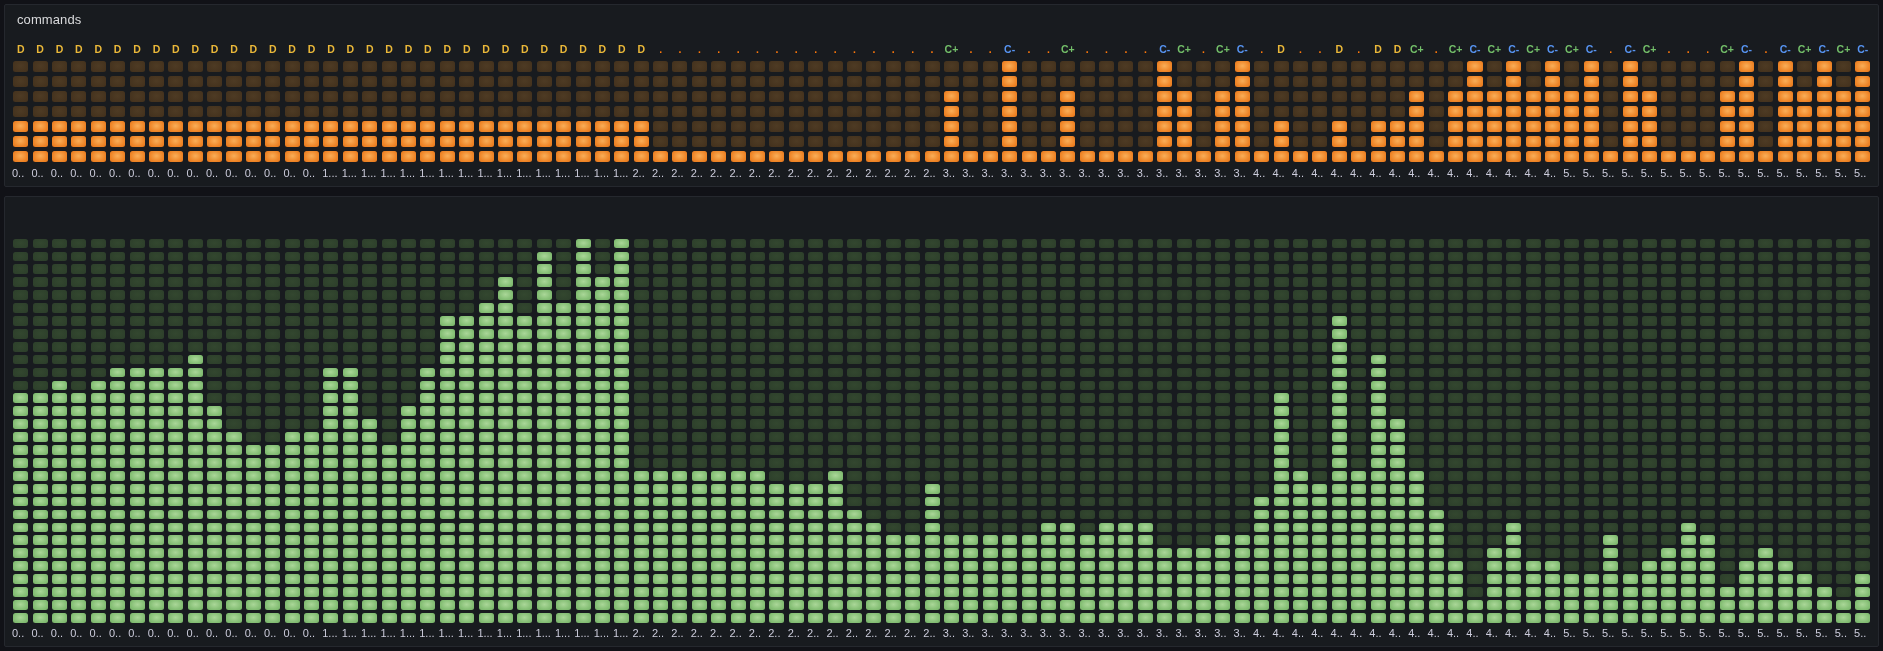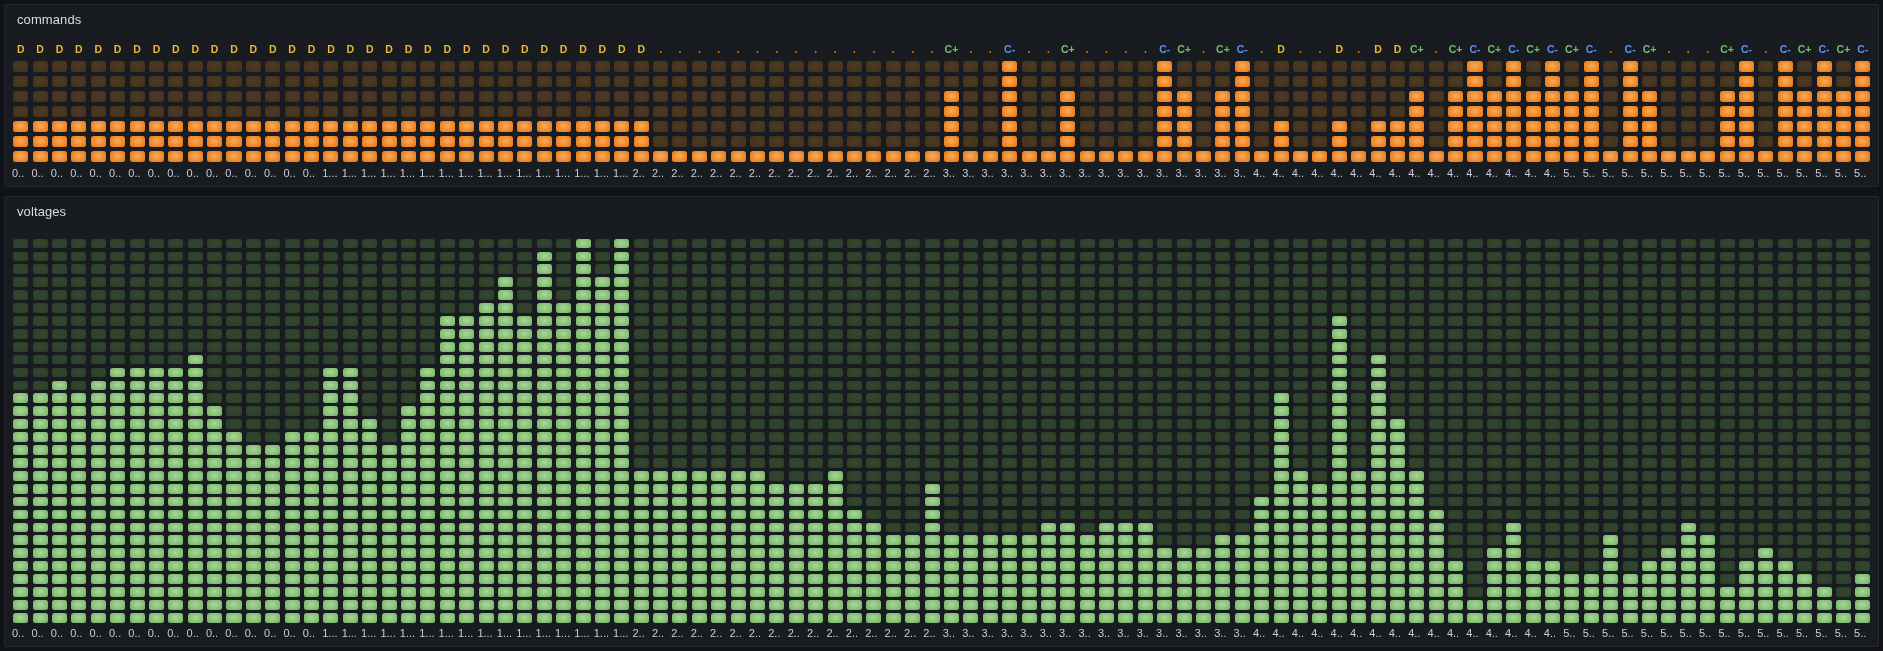--- a/index.html
+++ b/index.html
@@ -1320,23 +1320,20 @@
             <div class="cell lit-orange"></div>
             <div class="cell lit-orange"></div>
             <div class="cell lit-orange"></div>
           </div>
           <div class="x-label">5..</div>
         </div>
       </div>
   </div>
 
   <div class="panel" id="panel-voltages">
-    <div class="panel-header">
-      <span class="panel-title">voltages</span>
-    </div>
     <div class="chart" id="voltages-chart">
         <div class="bar-col">
           <div class="cells">
             <div class="cell unlit-green"></div>
             <div class="cell unlit-green"></div>
             <div class="cell unlit-green"></div>
             <div class="cell unlit-green"></div>
             <div class="cell unlit-green"></div>
             <div class="cell unlit-green"></div>
             <div class="cell unlit-green"></div>

